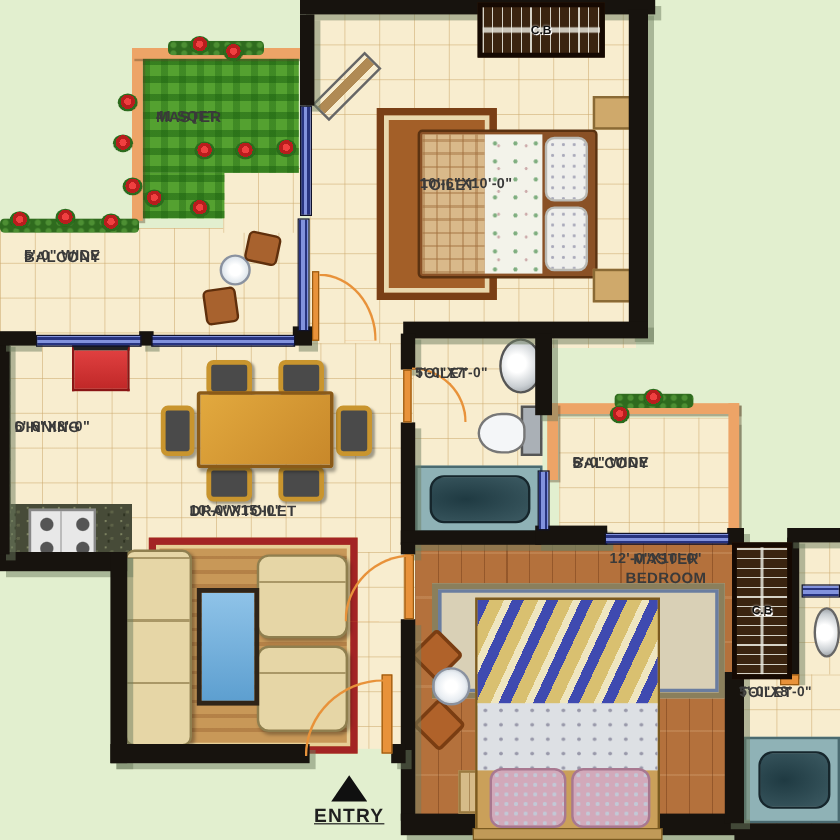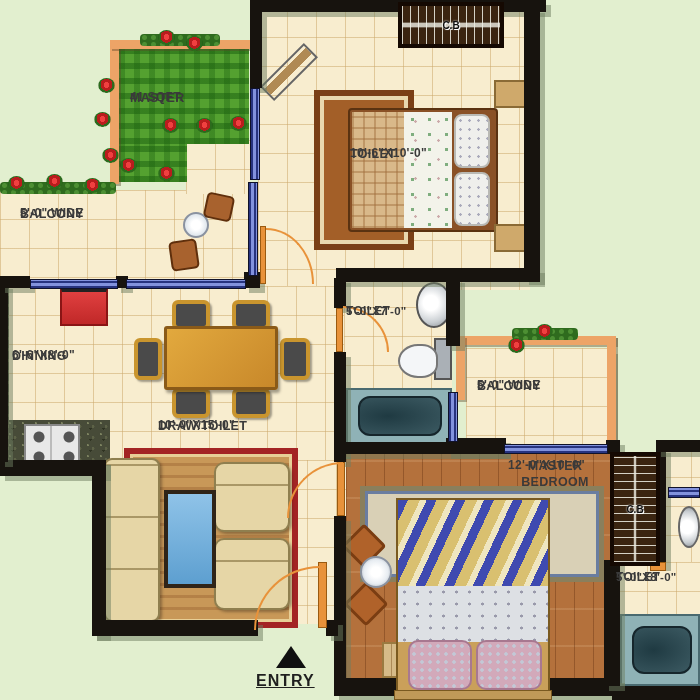--- a/index.html
+++ b/index.html
@@ -44,21 +44,21 @@
       justify-content:center;font-size:10px;font-weight:bold;z-index:6;
       text-shadow:0 0 2px #fff,1px 1px 0 #fff;}
   .cb.hatchH{background-image:repeating-linear-gradient(0deg,rgba(240,240,230,.85) 0 1px,transparent 1px 8px),
       linear-gradient(90deg,transparent 46%,rgba(240,240,230,.8) 48% 52%,transparent 54%);}
   .cb.hatchV{background-image:repeating-linear-gradient(90deg,rgba(240,240,230,.85) 0 1px,transparent 1px 8px),
       linear-gradient(0deg,transparent 42%,rgba(240,240,230,.8) 46% 54%,transparent 58%);}
   .tub{background:#8fb2b6;border:2px solid #4a6a70;z-index:3;}
   .tubin{background:radial-gradient(ellipse at 35% 50%,#1f3a42,#3c5a62);border:2px solid #16262c;
       border-radius:12px;z-index:4;}
   .entry-label{font-weight:bold;font-size:16px;color:#1f1f1f;letter-spacing:1px;
-      text-decoration:underline;z-index:9;}
+      text-decoration:underline;z-index:9;text-align:center;}
 </style>
 </head>
 <body>
 
 <div id="plan">
 
   <div class="tile" style="left:258px;top:8px;width:272px;height:282px"></div>
   <div class="tile" style="left:6px;top:286px;width:340px;height:180px"></div>
   <div class="tile" style="left:104px;top:460px;width:242px;height:164px"></div>
   <div class="tile" style="left:344px;top:278px;width:108px;height:170px"></div>

